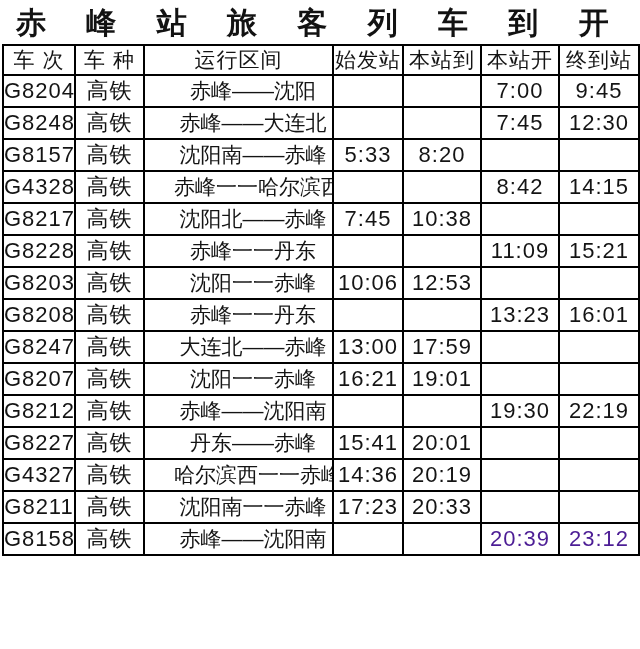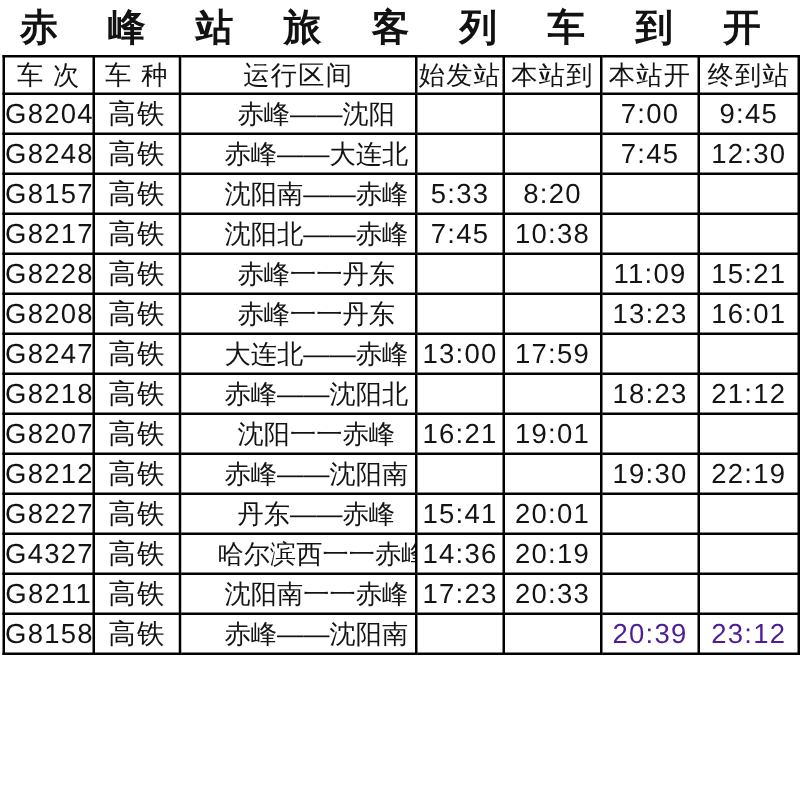--- a/index.html
+++ b/index.html
@@ -118,63 +118,72 @@
         <tr>
           <td class="num">G8157</td>
           <td class="num">高铁</td>
           <td class="route">沈阳南——赤峰</td>
           <td class="num">5:33</td>
           <td class="num">8:20</td>
           <td class="num"></td>
           <td class="num"></td>
         </tr>
         <tr>
+          <td class="num">G4328</td>
+          <td class="num">高铁</td>
+          <td class="route">赤峰一一哈尔滨西</td>
+          <td class="num"></td>
+          <td class="num"></td>
+          <td class="num">8:42</td>
+          <td class="num">14:15</td>
+        </tr>
+        <tr>
           <td class="num">G8217</td>
           <td class="num">高铁</td>
           <td class="route">沈阳北——赤峰</td>
           <td class="num">7:45</td>
           <td class="num">10:38</td>
           <td class="num"></td>
           <td class="num"></td>
         </tr>
         <tr>
           <td class="num">G8228</td>
           <td class="num">高铁</td>
           <td class="route">赤峰一一丹东</td>
           <td class="num"></td>
           <td class="num"></td>
           <td class="num">11:09</td>
           <td class="num">15:21</td>
         </tr>
         <tr>
+          <td class="num">G8203</td>
+          <td class="num">高铁</td>
+          <td class="route">沈阳一一赤峰</td>
+          <td class="num">10:06</td>
+          <td class="num">12:53</td>
+          <td class="num"></td>
+          <td class="num"></td>
+        </tr>
+        <tr>
           <td class="num">G8208</td>
           <td class="num">高铁</td>
           <td class="route">赤峰一一丹东</td>
           <td class="num"></td>
           <td class="num"></td>
           <td class="num">13:23</td>
           <td class="num">16:01</td>
         </tr>
         <tr>
           <td class="num">G8247</td>
           <td class="num">高铁</td>
           <td class="route">大连北——赤峰</td>
           <td class="num">13:00</td>
           <td class="num">17:59</td>
           <td class="num"></td>
           <td class="num"></td>
-        </tr>
-        <tr>
-          <td class="num">G8218</td>
-          <td class="num">高铁</td>
-          <td class="route">赤峰——沈阳北</td>
-          <td class="num"></td>
-          <td class="num"></td>
-          <td class="num">18:23</td>
-          <td class="num">21:12</td>
         </tr>
         <tr>
           <td class="num">G8207</td>
           <td class="num">高铁</td>
           <td class="route">沈阳一一赤峰</td>
           <td class="num">16:21</td>
           <td class="num">19:01</td>
           <td class="num"></td>
           <td class="num"></td>
         </tr>

